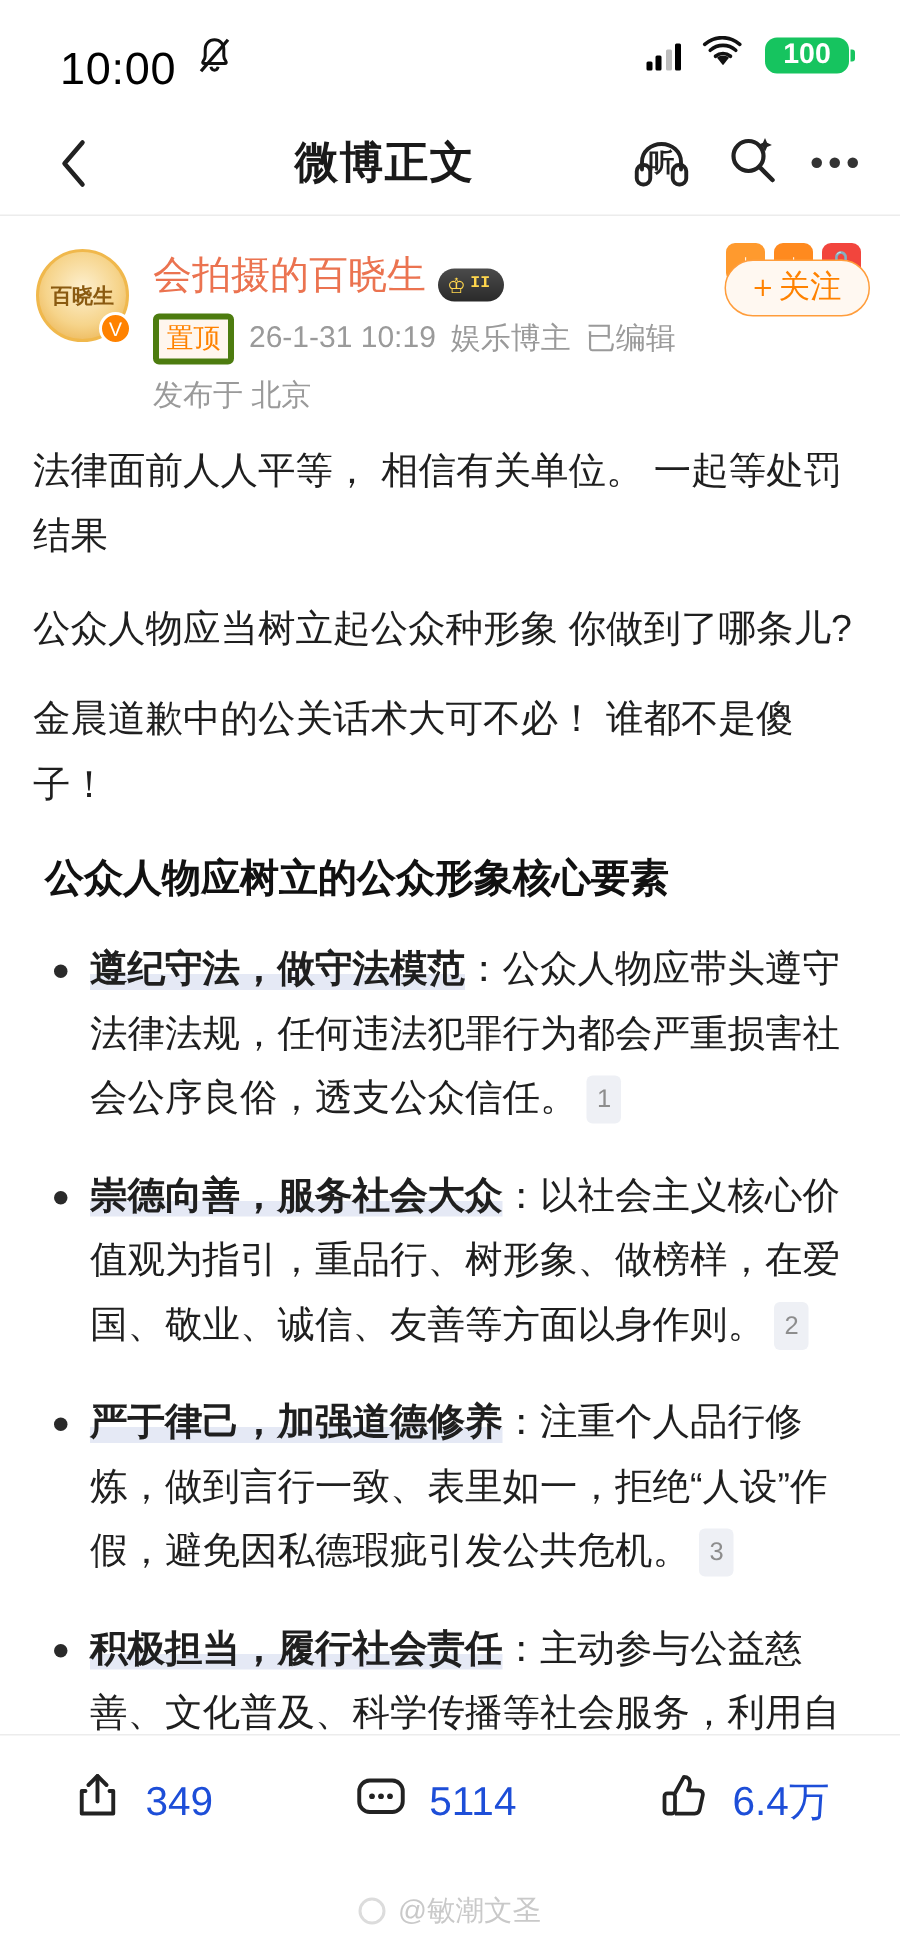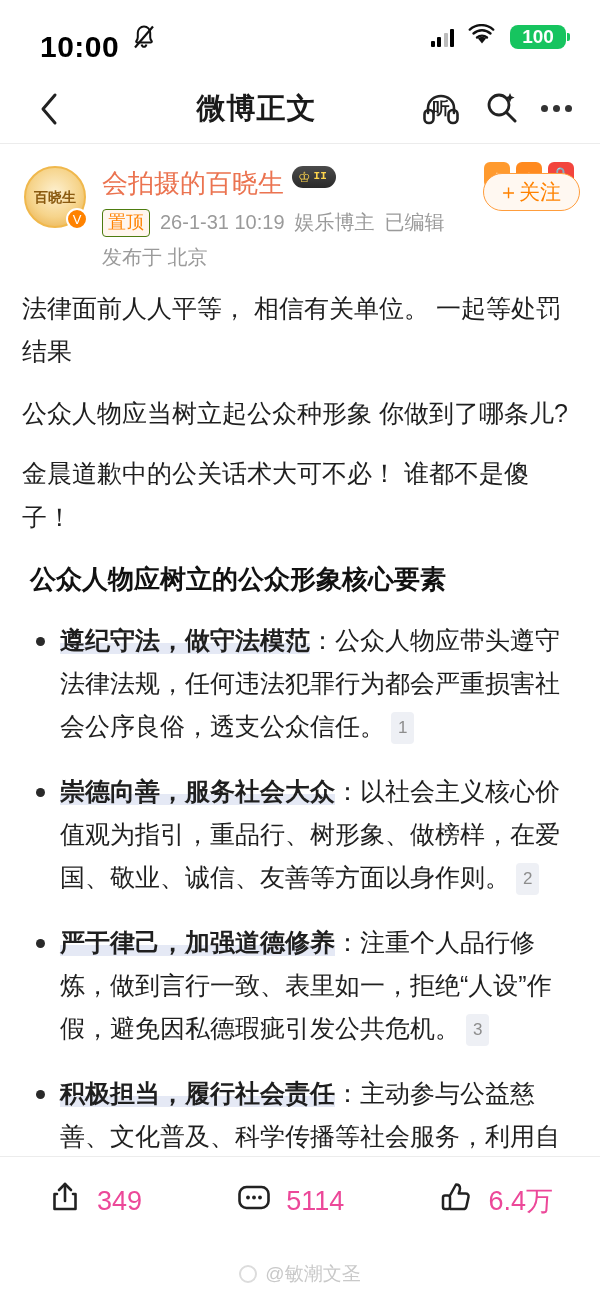--- a/index.html
+++ b/index.html
@@ -35,21 +35,21 @@
     background: #fff;
     flex: 0 0 auto;
   }
   .status-left {
     display: flex;
     align-items: center;
     gap: 12px;
   }
   .status-time {
     font-size: 30px;
-    font-weight: bold;
+    font-weight: normal;
     letter-spacing: 0.5px;
     color: #000;
     margin-top: 19px;
   }
   .bell-icon svg { display: block; }
   .status-right {
     display: flex;
     align-items: center;
     gap: 13px;
   }
@@ -203,21 +203,21 @@
     align-items: center;
     justify-content: center;
   }
   .author-info {
     margin-left: 16px;
     flex: 1 1 auto;
     min-width: 0;
   }
   .author-name-line {
     display: flex;
-    align-items: flex-start;
+    align-items: flex-end;
     gap: 8px;
   }
   .author-name {
     font-size: 26px;
     color: #eb7350;
     font-weight: normal;
   }
   .vip-badge {
     display: inline-flex;
     align-items: center;
@@ -243,21 +243,21 @@
   .meta-line {
     margin-top: 8px;
     display: flex;
     align-items: center;
     gap: 10px;
     font-size: 20px;
     color: #9a9a9a;
   }
   .pin-tag {
     color: #ff8200;
-    border: 1px solid #4d7c0f;
+    border: 4px solid #4d7c0f;
     background: #fff6ee;
     border-radius: 4px;
     font-size: 18px;
     padding: 1px 5px 2px 5px;
     line-height: 1.25;
   }
   .meta-sub {
     margin-top: 7px;
     font-size: 20px;
     color: #9a9a9a;
@@ -375,21 +375,21 @@
     align-items: center;
     justify-content: space-around;
     flex: 0 0 auto;
     background: #fff;
   }
   .bb-item {
     display: flex;
     align-items: center;
     gap: 14px;
     font-size: 27px;
-    color: #ec4899;
+    color: #1d4ed8;
   }
 
   .footer-wm {
     height: 58px;
     display: flex;
     align-items: center;
     justify-content: center;
     gap: 8px;
     color: #c9c9c9;
     font-size: 19px;

